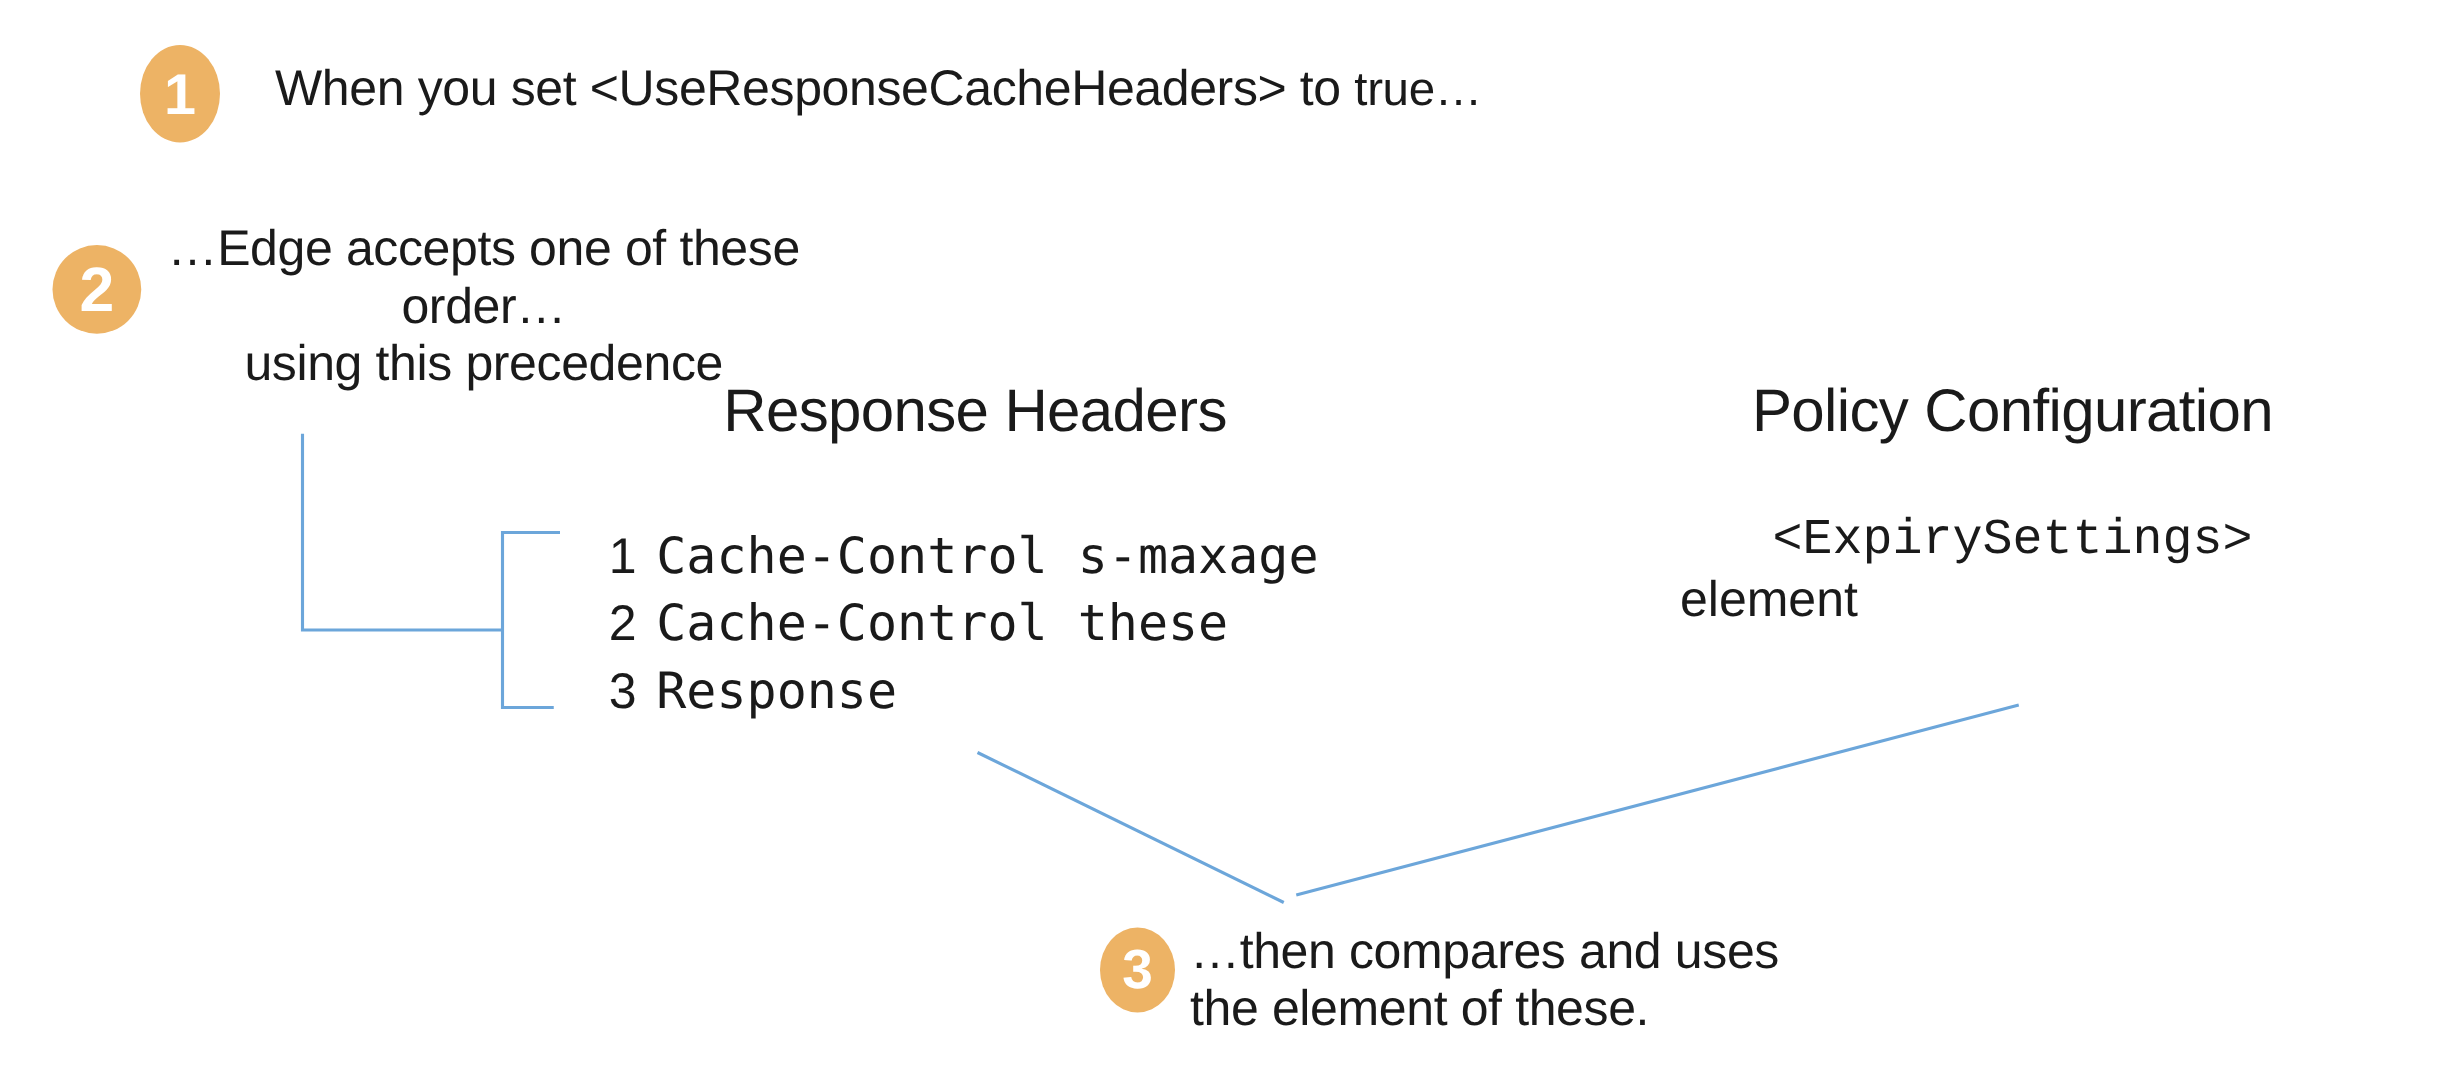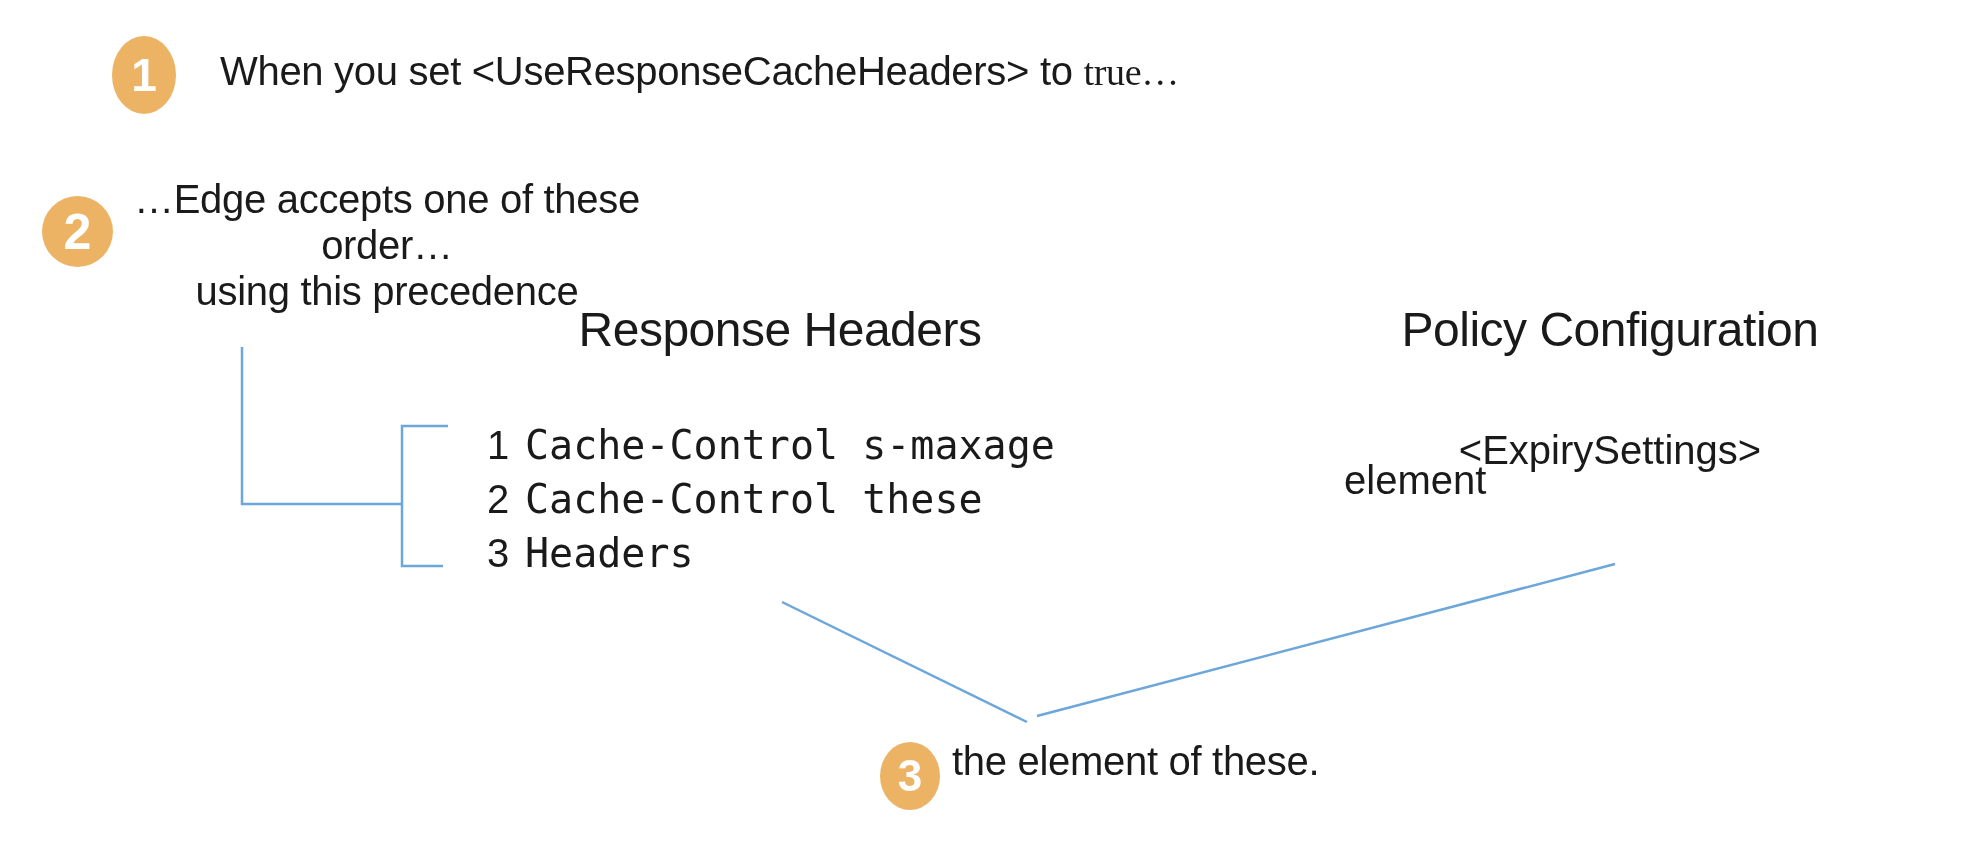--- a/index.html
+++ b/index.html
@@ -33,21 +33,21 @@
   }
   .badge-1 { left: 112px; top: 36px;  width: 64px; height: 78px; font-size: 46px; }
   .badge-2 { left: 42px;  top: 196px; width: 71px; height: 71px; font-size: 50px; }
   .badge-3 { left: 880px; top: 742px; width: 60px; height: 68px; font-size: 44px; }
   .body-text {
     font-size: 40px;
     line-height: 46px;
     letter-spacing: -0.3px;
     white-space: nowrap;
   }
-  .mono { font-family: Liberation Serif, serif; }
+  .mono { font-family: Liberation Sans, sans-serif; }
   .step1-text { left: 220px; top: 48px; }
   .step1-text .mono { font-size: 38px; }
   .step2-text { left: 134px; top: 176px; text-align: center; }
   .step3-text {
     left: 952px; top: 738px; width: 350px;
     text-align: center; white-space: nowrap;
   }
   .col-heading {
     position: absolute;
     width: 420px;
@@ -72,23 +72,23 @@
   .header-row .hname {
     font-family: "DejaVu Sans Mono", monospace;
     font-size: 40px;
     margin-left: 12px;
   }
   .row-1 { left: 487px; top: 422px; }
   .row-2 { left: 487px; top: 476px; }
   .row-3 { left: 487px; top: 530px; }
   .pc-code {
     position: absolute;
-    left: 1400px; top: 428px; width: 420px;
+    left: 1400px; top: 410px; width: 420px;
     text-align: center;
-    font-family: Liberation Sans, sans-serif;
+    font-family: Liberation Mono, monospace;
     font-size: 40px;
     white-space: nowrap;
   }
   .pc-caption {
     position: absolute;
     left: 1344px; top: 458px; width: 420px;
     text-align: left;
     font-size: 40px;
   }
   svg.connectors {
@@ -133,27 +133,28 @@
   <div class="header-row row-1">
     <span class="rank">1</span>
     <span class="hname">Cache-Control s-maxage</span>
   </div>
   <div class="header-row row-2">
     <span class="rank">2</span>
     <span class="hname">Cache-Control these</span>
   </div>
   <div class="header-row row-3">
     <span class="rank">3</span>
-    <span class="hname">Headers</span>
+    <span class="hname">Response</span>
   </div>
 
   <div class="col-heading pc-heading">Policy Configuration</div>
   <div class="pc-code">&lt;ExpirySettings&gt;</div>
   <div class="pc-caption">element</div>
 
   <div class="badge badge-3">
     <span>3</span>
   </div>
   <div class="body-text step3-text abs">
+    <div>…then compares and uses</div>
     <div>the element of these.</div>
   </div>
 
 </div>
 
 </body></html>

